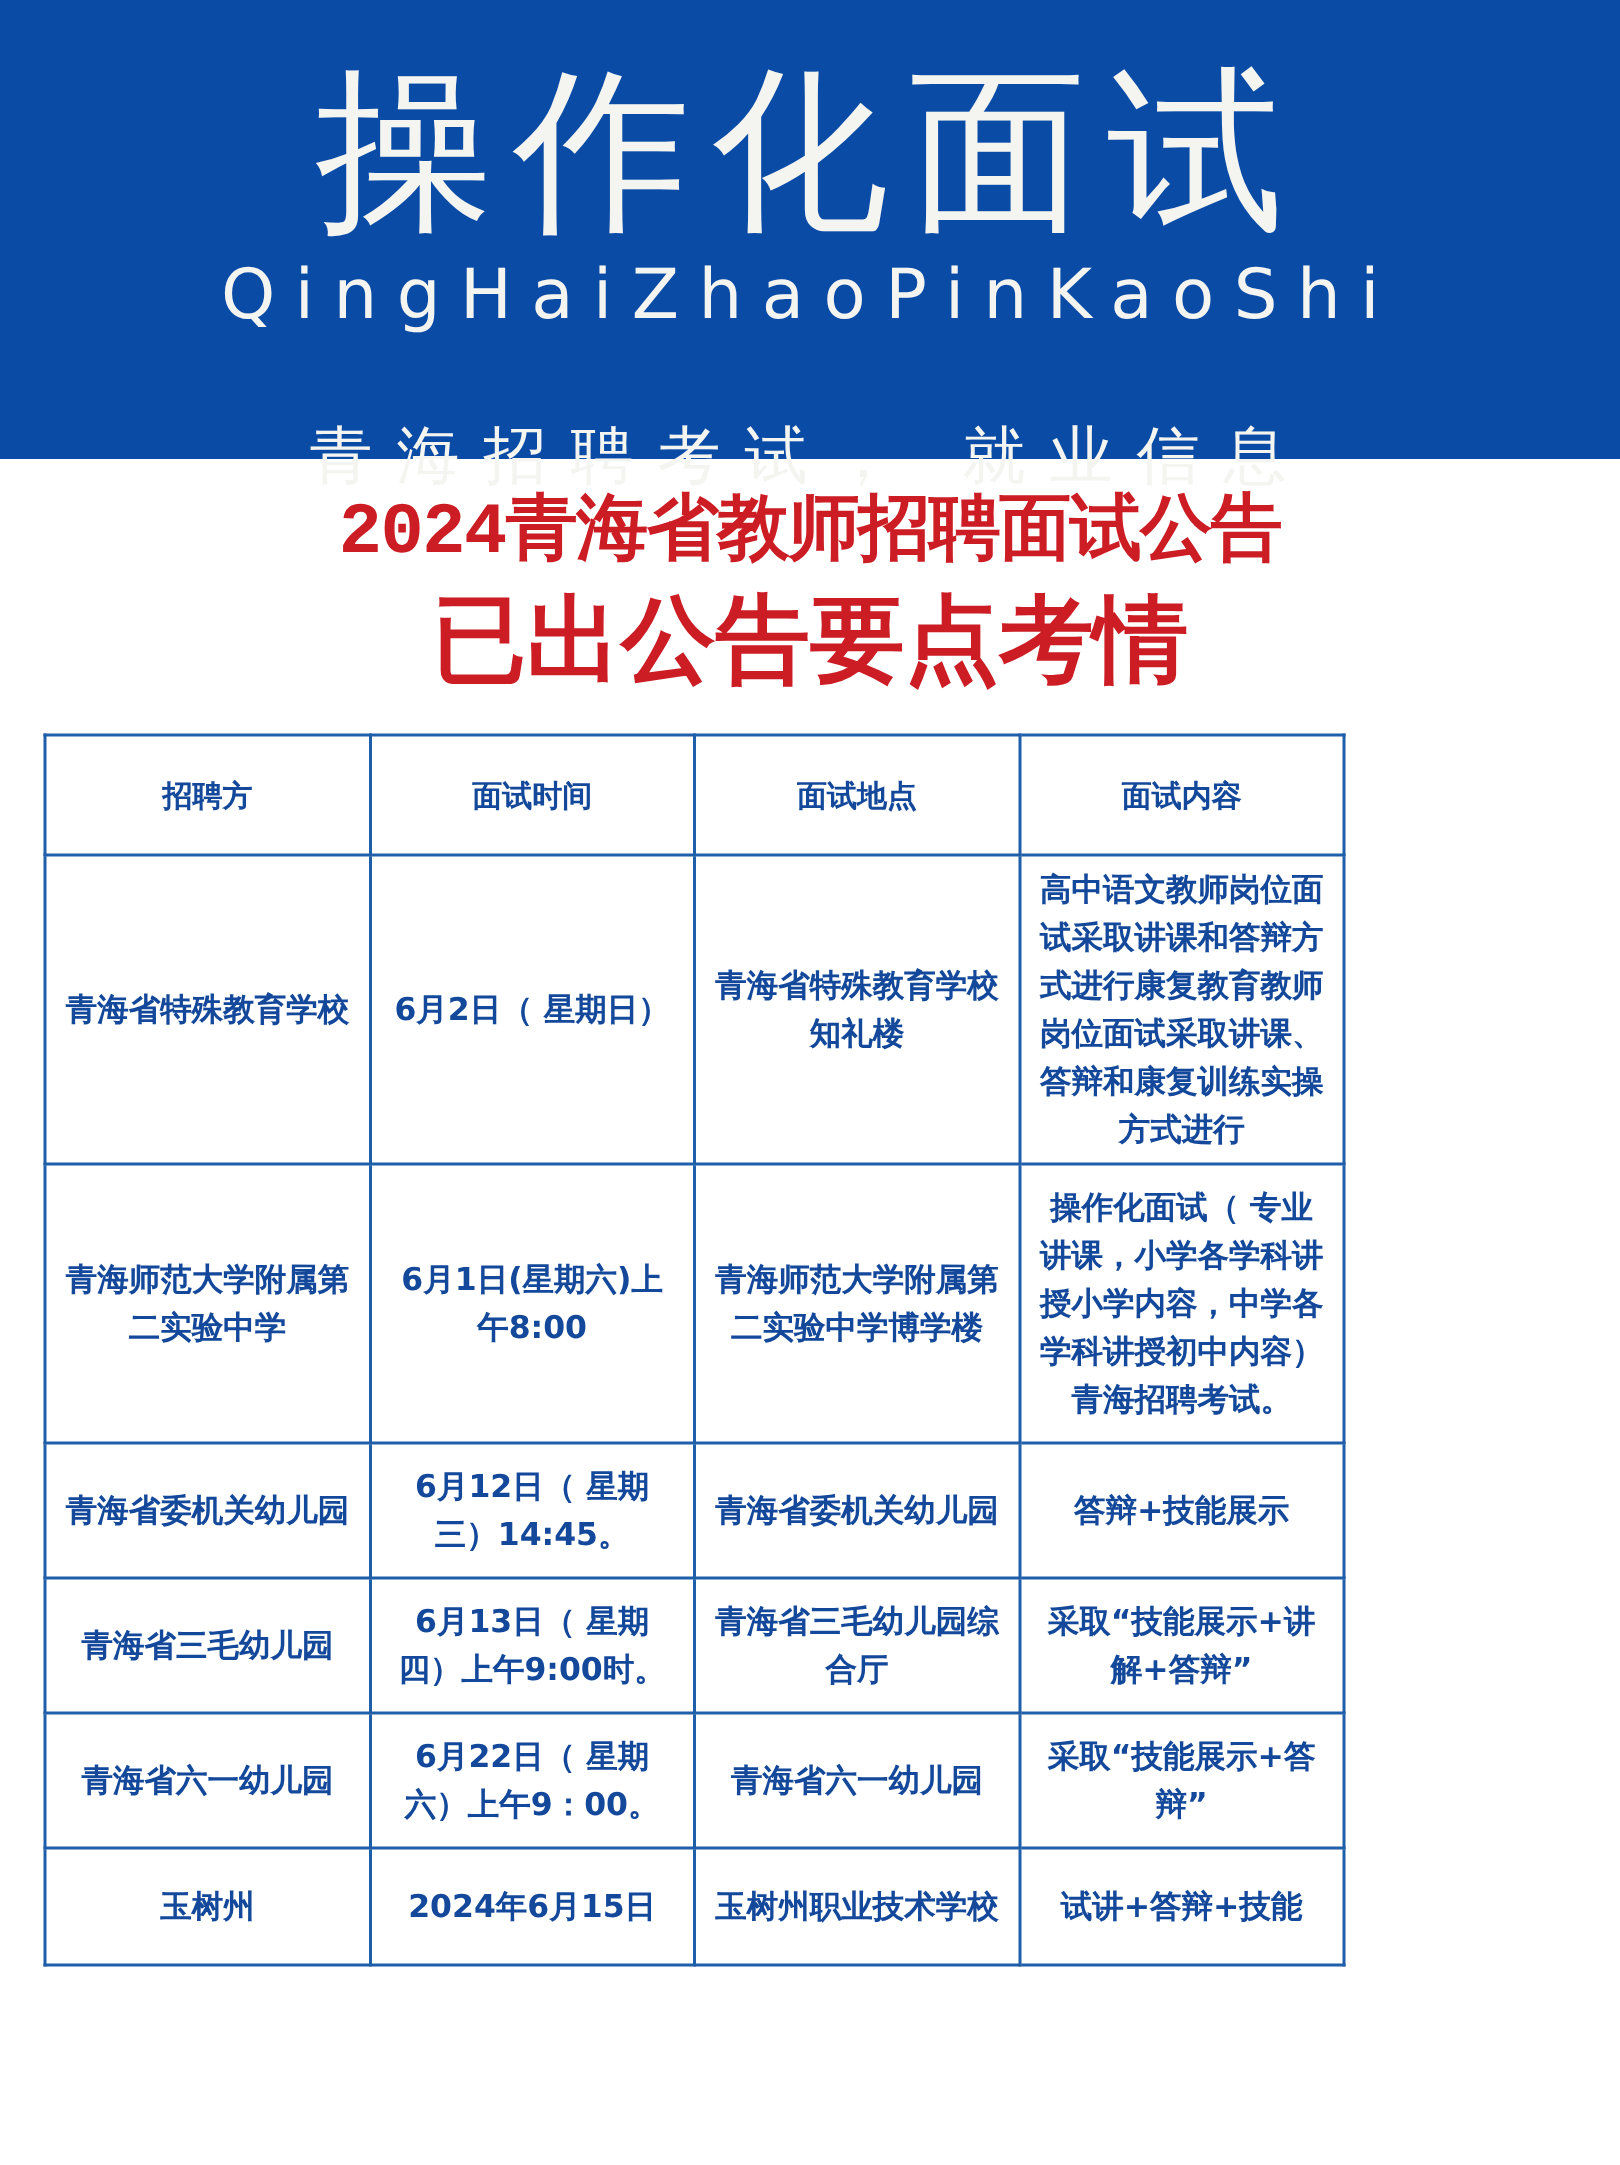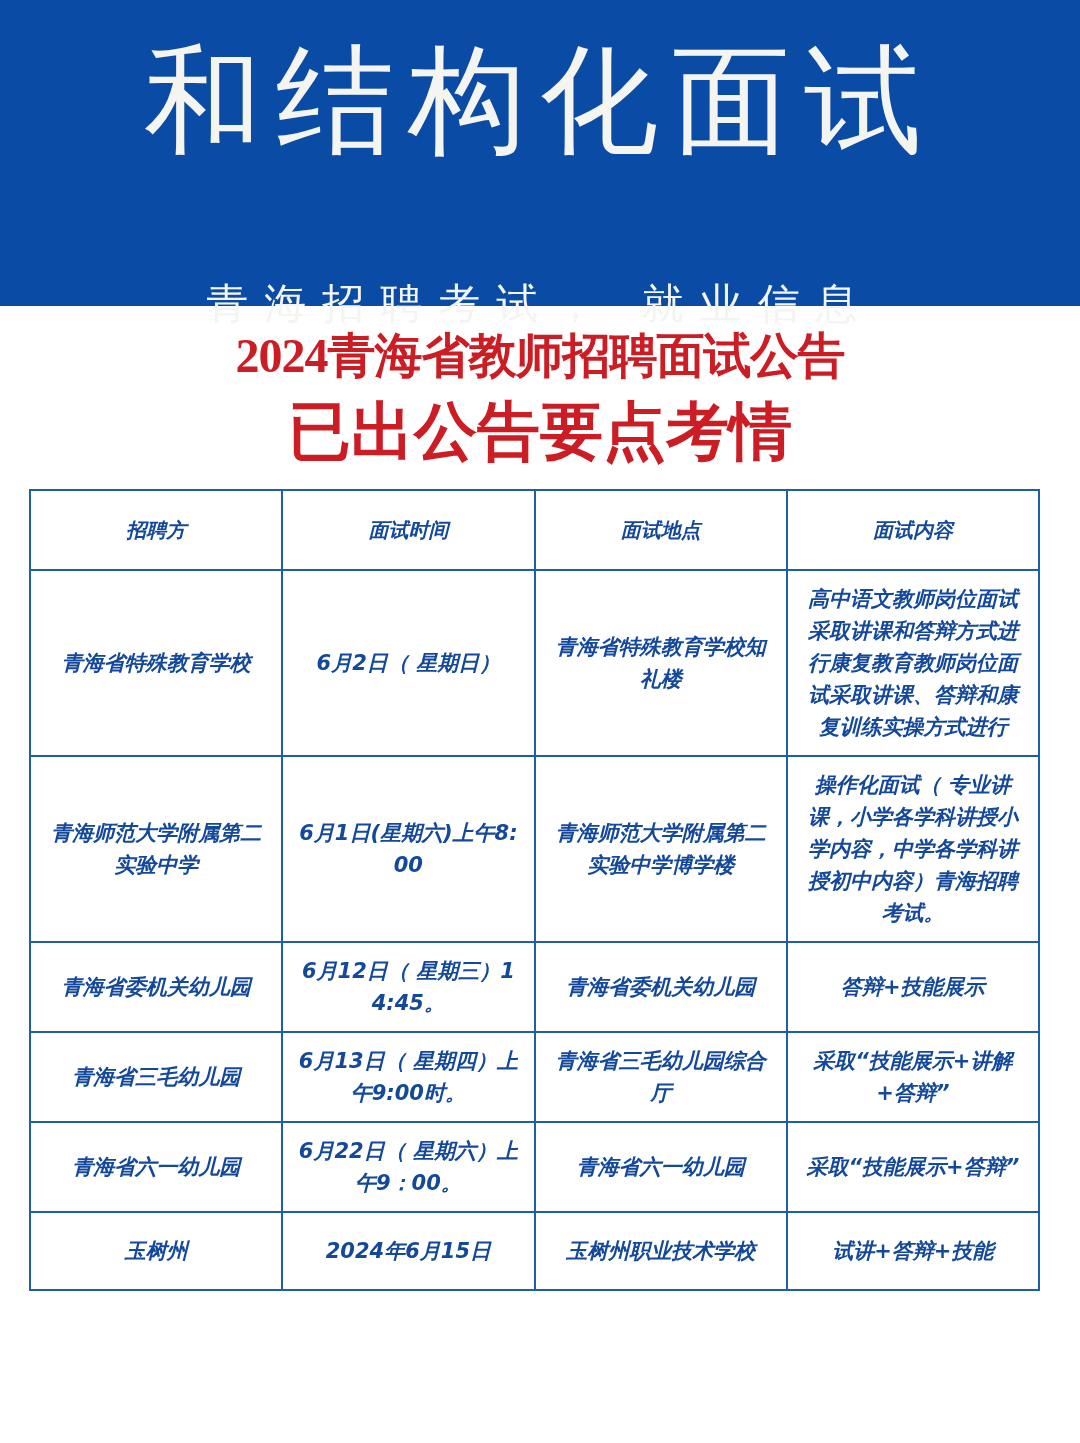--- a/index.html
+++ b/index.html
@@ -47,32 +47,31 @@
       line-height: 56px;
       letter-spacing: 16px;
       margin-top: 44px;
     }
     .headline {
       position: absolute;
       left: 0; right: 0;
       text-align: center;
       color: #cc1c24;
       font-weight: bold;
-      font-family: Liberation Serif, serif;
+      font-family: Liberation Mono, monospace;
     }
     .headline-1 { top: 326px; font-size: 48px; line-height: 60px; letter-spacing: -1px; }
     .headline-2 { top: 402px; font-size: 63px; line-height: 60px; }
     table.schedule {
       position: absolute;
       left: 29px;
       top: 489px;
-      width: 1011px;
+      width: 868px;
       border-collapse: collapse;
       table-layout: fixed;
-      font-style: italic;
     }
     table.schedule td, table.schedule th {
       border: 2px solid #1f5ea8;
       color: #13489a;
       font-weight: bold;
       text-align: center;
       vertical-align: middle;
       padding: 6px 10px;
       font-size: 21px;
       line-height: 32px;
@@ -85,21 +84,22 @@
     tr.r3 td { height: 172px; }
     tr.r4 td { height: 76px; }
     tr.r5 td { height: 76px; }
     tr.r6 td { height: 76px; }
     tr.r7 td { height: 64px; }
   </style>
 </head>
 <body>
 
 <div class="banner">
-  <div class="banner-title">和结构化面试</div>
+  <div class="banner-title">操作化面试</div>
+  <div class="banner-pinyin">QingHaiZhaoPinKaoShi</div>
   <div class="banner-sub">青海招聘考试， 就业信息</div>
 </div>
 
 <div class="headline headline-1">2024青海省教师招聘面试公告</div>
 <div class="headline headline-2">已出公告要点考情</div>
 
 <table class="schedule">
   <colgroup>
     <col class="c1">
       <col class="c2">

